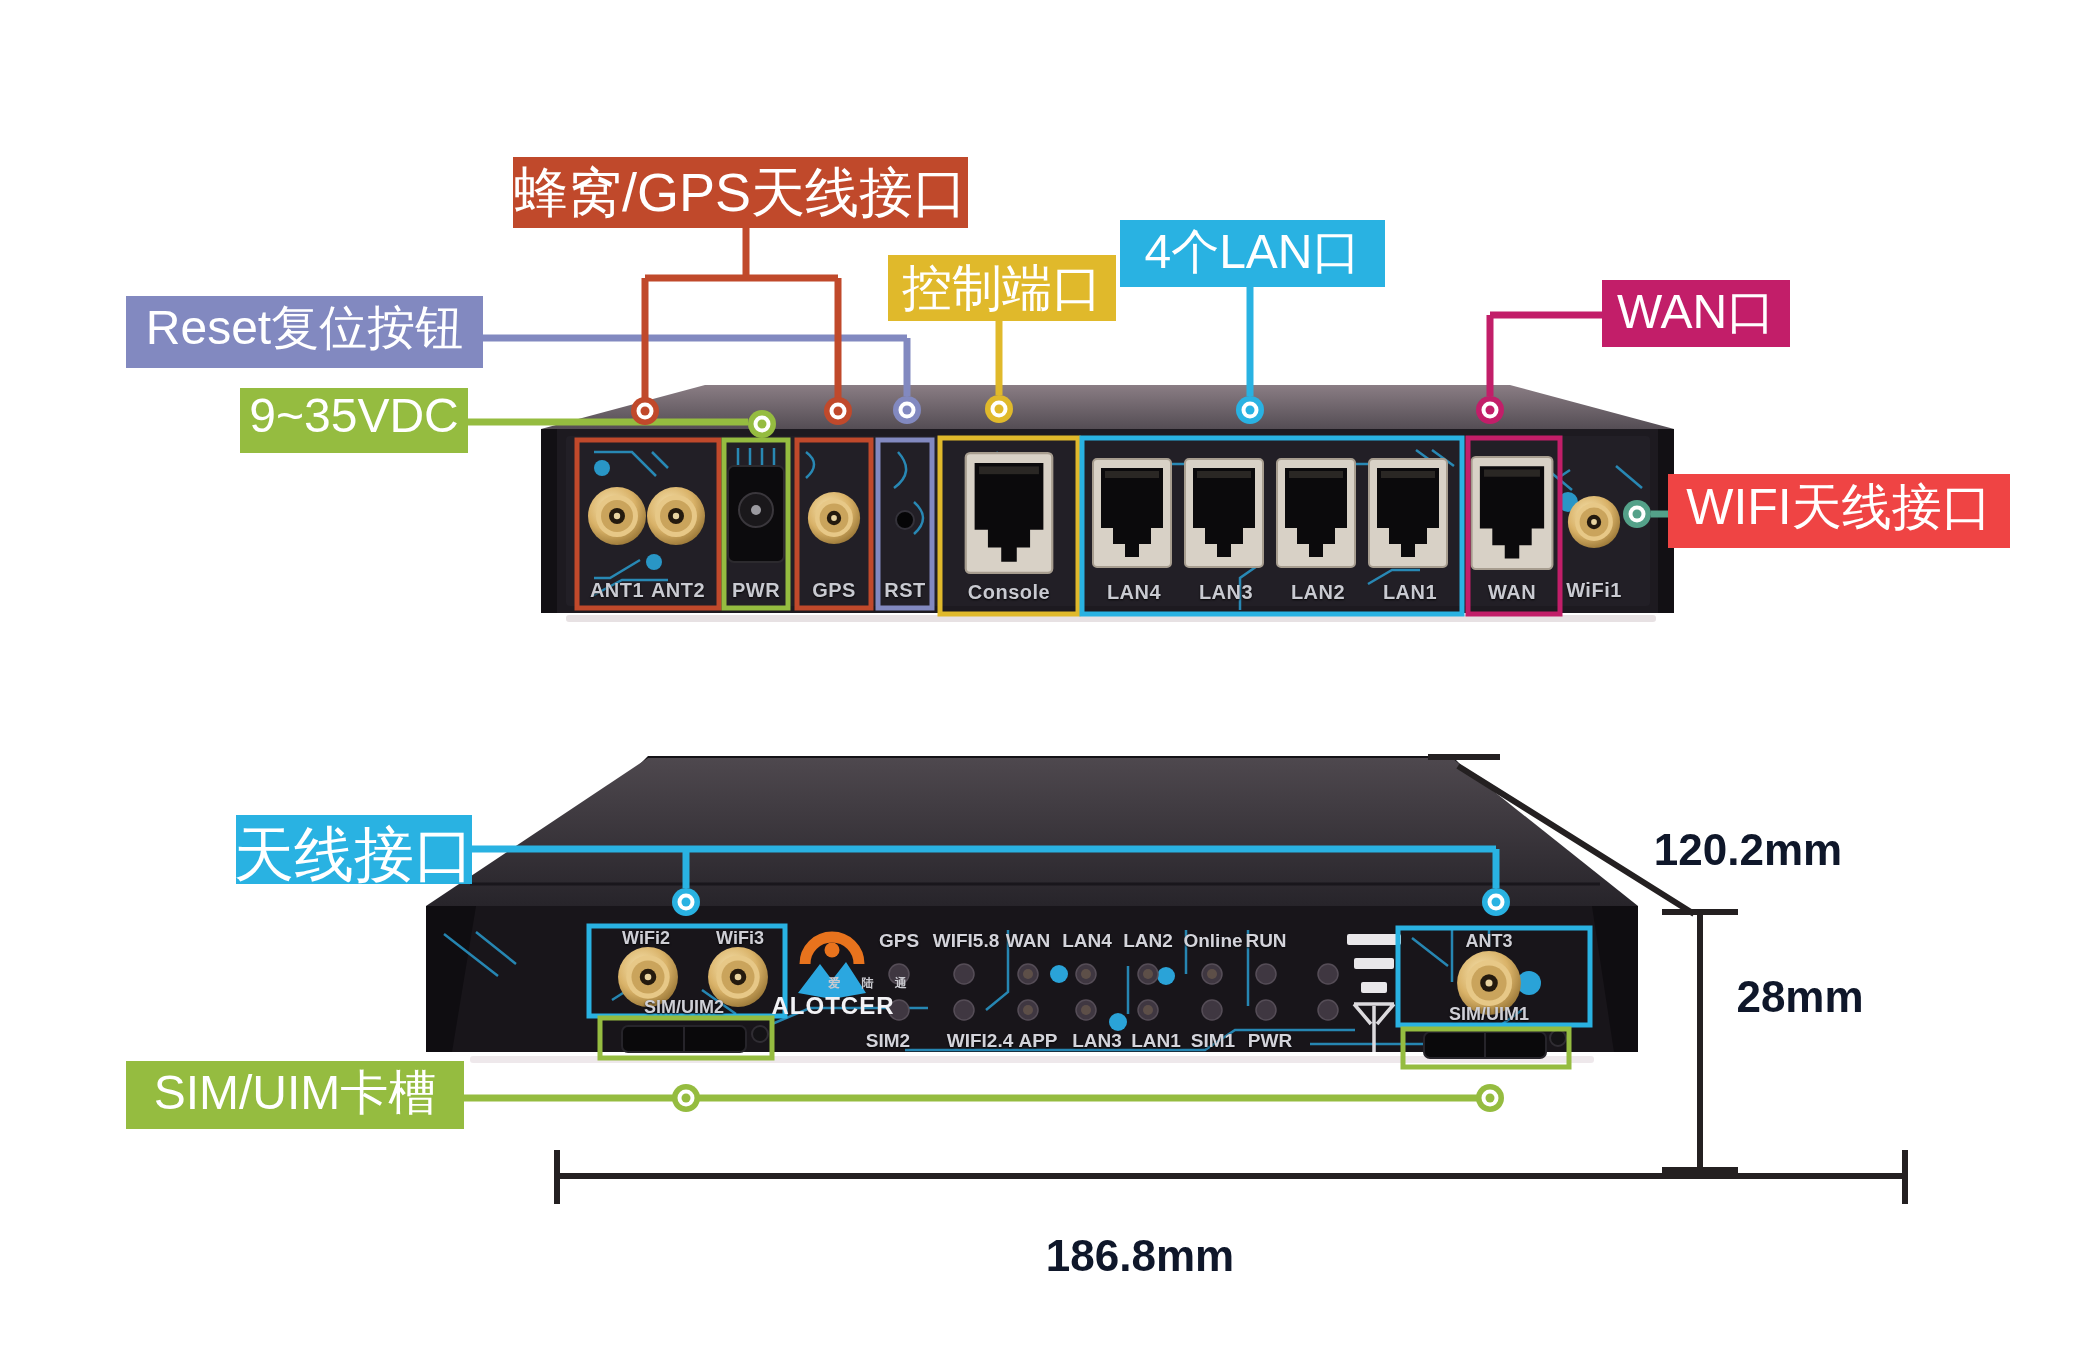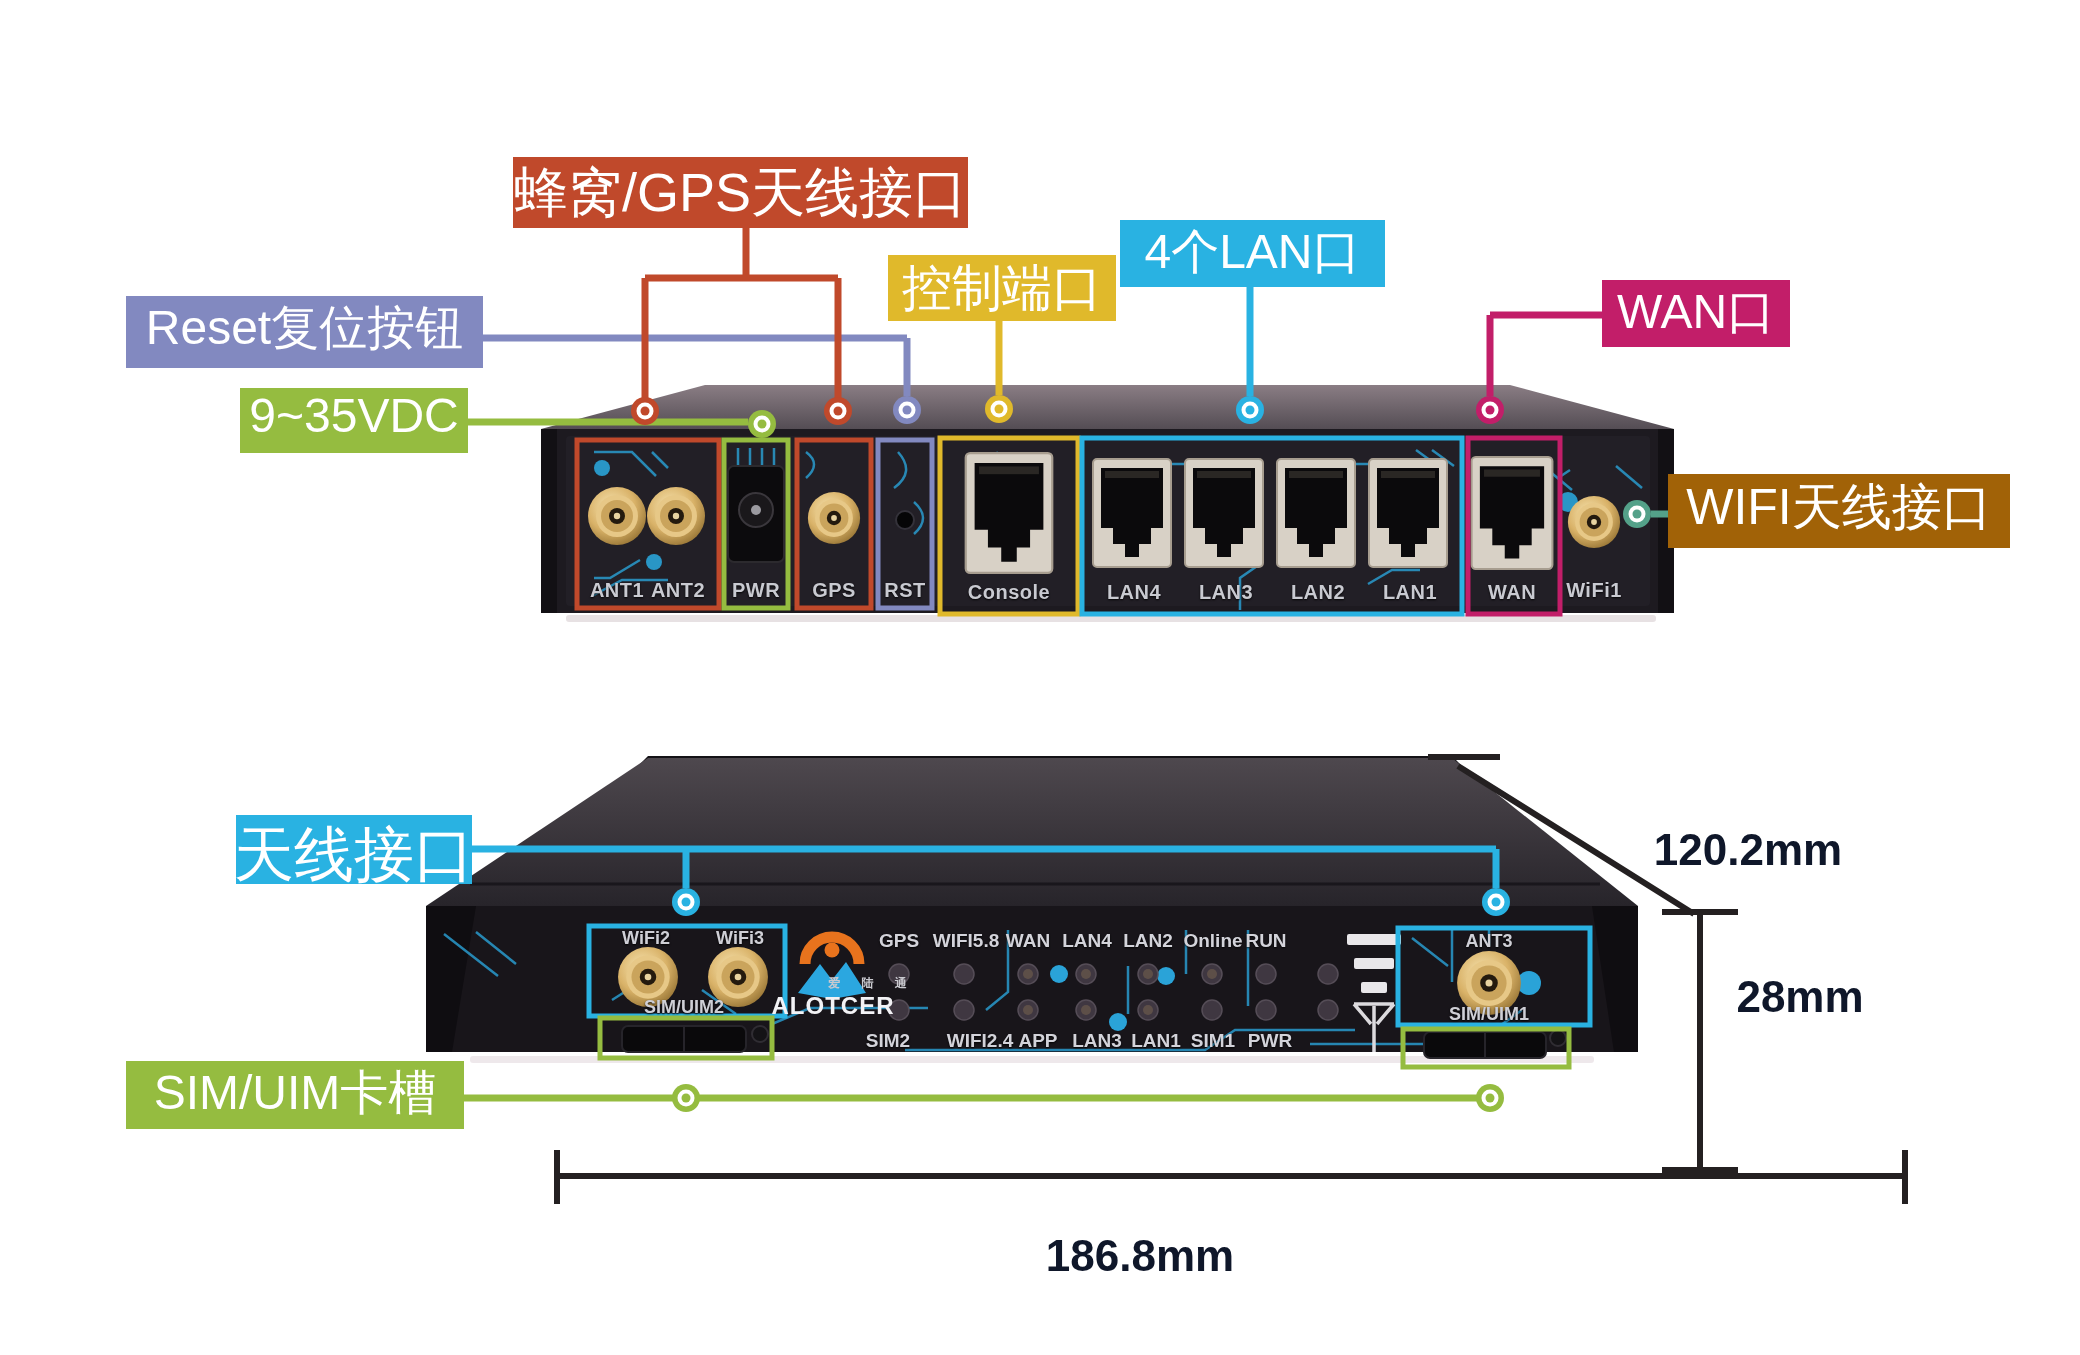--- a/index.html
+++ b/index.html
@@ -296,21 +296,21 @@
 </div>
 <div class="callout" style="left: 888px; top: 255px; width: 228px; height: 66px; font-size: 50px; background: rgb(224, 185, 43);">
   <span>控制端口</span>
 </div>
 <div class="callout" style="left: 1120px; top: 220px; width: 265px; height: 67px; font-size: 48px; background: rgb(41, 178, 226);">
   <span>4个LAN口</span>
 </div>
 <div class="callout" style="left: 1602px; top: 280px; width: 188px; height: 67px; font-size: 48px; background: rgb(194, 30, 105);">
   <span>WAN口</span>
 </div>
-<div class="callout" style="left: 1668px; top: 474px; width: 342px; height: 74px; font-size: 50px; background: #a16207;">
+<div class="callout" style="left: 1668px; top: 474px; width: 342px; height: 74px; font-size: 50px; background: #ef4444;">
   <span>WIFI天线接口</span>
 </div>
 <div class="callout" style="left: 236px; top: 815px; width: 236px; height: 69px; font-size: 60px; background: rgb(41, 178, 226);">
   <span>天线接口</span>
 </div>
 <div class="callout" style="left: 126px; top: 1061px; width: 338px; height: 68px; font-size: 48px; background: rgb(149, 188, 64);">
   <span>SIM/UIM卡槽</span>
 </div>
 
 <div class="plabel" style="left:617px;top:590px;">ANT1</div>

